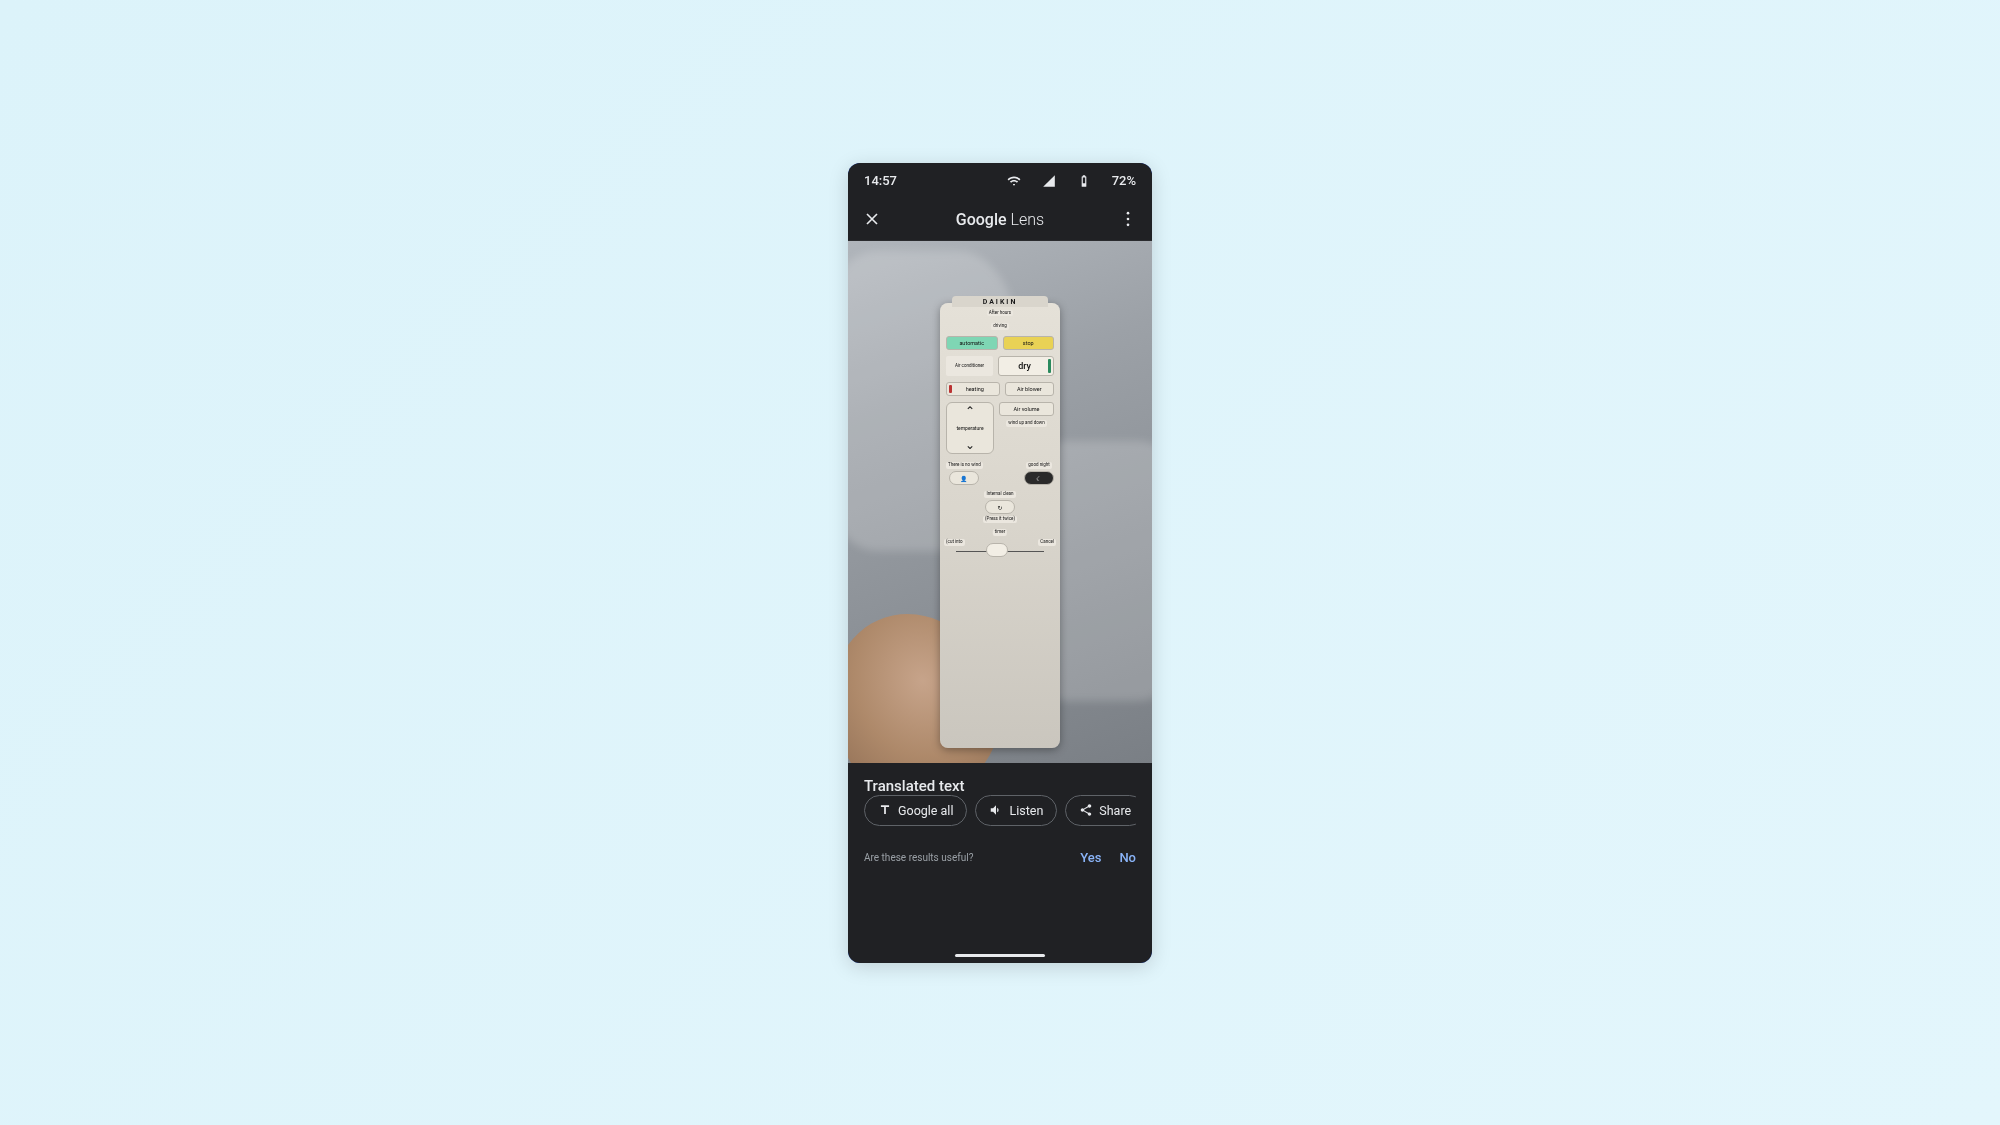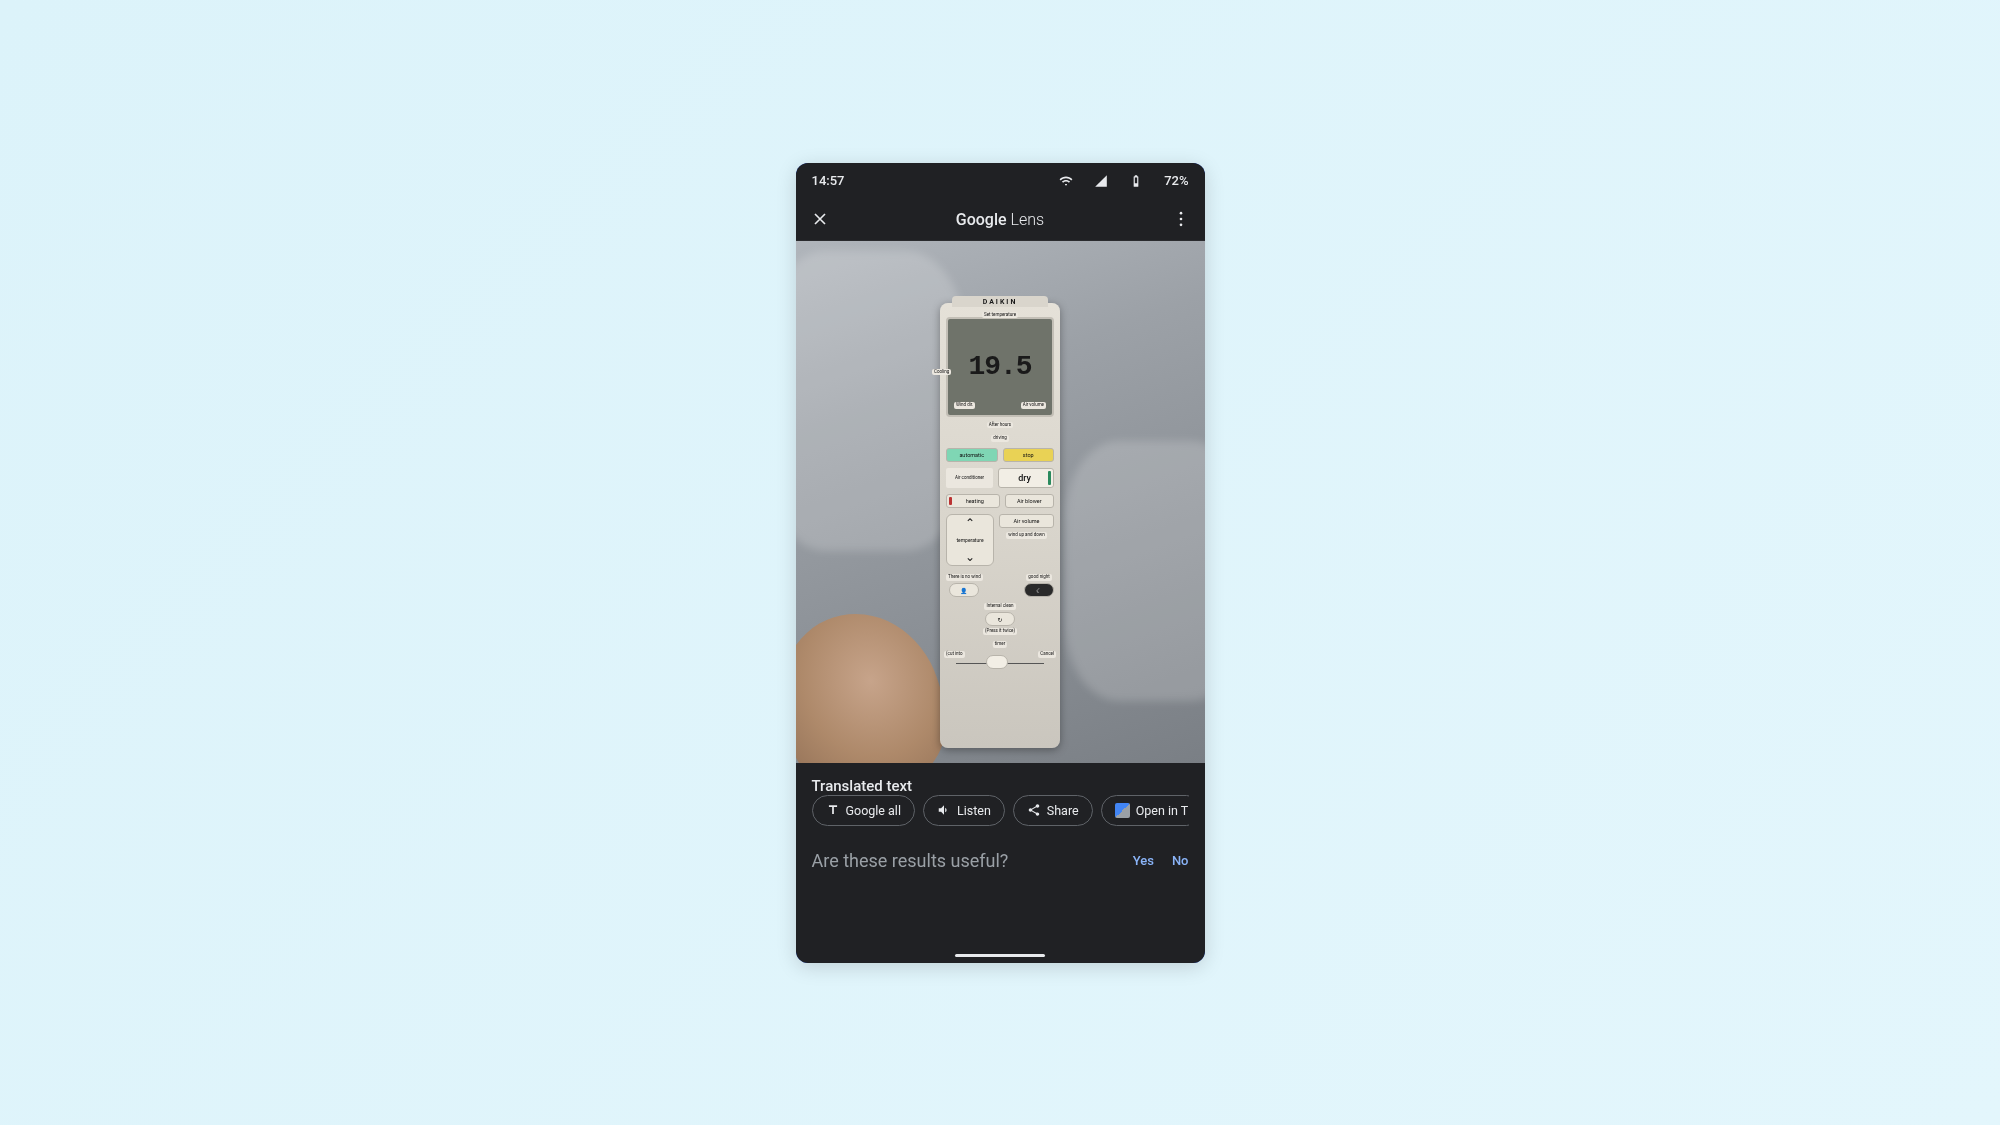--- a/index.html
+++ b/index.html
@@ -7,21 +7,21 @@
     font-family: -apple-system, BlinkMacSystemFont, "Segoe UI", Roboto, Arial, sans-serif;
     width: 2000px;
     height: 1125px;
     background: linear-gradient(135deg, #dcf3fa 0%, #e3f6fc 100%);
     display: flex;
     align-items: center;
     justify-content: center;
     overflow: hidden;
   }
   .phone {
-    width: 409px;
+    width: 304px;
     height: 800px;
     background: #1d4ed8;
     border-radius: 12px;
     overflow: hidden;
     position: relative;
     box-shadow: 0 4px 20px rgba(0,0,0,0.15);
     color: #e8eaed;
   }
   .status-bar {
     height: 36px;
@@ -300,21 +300,21 @@
     border:1px solid #5f6368;
     white-space: nowrap;
     cursor:pointer;
   }
   .feedback-row {
     display:flex;
     align-items:center;
     justify-content:space-between;
     padding: 14px 16px 0 16px;
   }
-  .feedback-q { font-size: 18px; color:#9aa0a6; }
+  .feedback-q { font-size: 10px; color:#9aa0a6; }
   .feedback-buttons { display:flex; gap:18px; }
   .feedback-btn {
     color:#8ab4f8;
     font-size: 13px;
     font-weight:500;
     cursor:pointer;
   }
   .home-indicator {
     position:absolute;
     bottom:6px; left:50%; transform:translateX(-50%);
@@ -386,29 +386,20 @@
   </div>
 
   <div class="image-area">
     <div class="sheet-fold" style="top:10px;left:-30px;width:200px;height:300px"></div>
     <div class="sheet-fold" style="top:200px;right:-40px;width:180px;height:260px"></div>
     <div class="hand"></div>
 
     <div class="remote">
       <div class="remote-brand">DAIKIN</div>
 
-      <div class="remote-screen">
-        <span class="remote-screen-label olabel">Set temperature</span>
-        <span class="remote-temp">19.5</span>
-        <span class="olabel screen-side-labels">Cooling</span>
-        <div class="screen-inner-labels">
-          <span class="olabel">Wind dir.</span>
-          <span class="olabel">Air volume</span>
-        </div>
-      </div>
 
       <span class="olabel after-hours">After hours</span>
 
       <span class="olabel" style="align-self:center;margin-top:5px">driving</span>
 
       <div class="remote-row">
         <div class="rbtn green">automatic</div>
         <div class="rbtn yellow">stop</div>
       </div>
 

